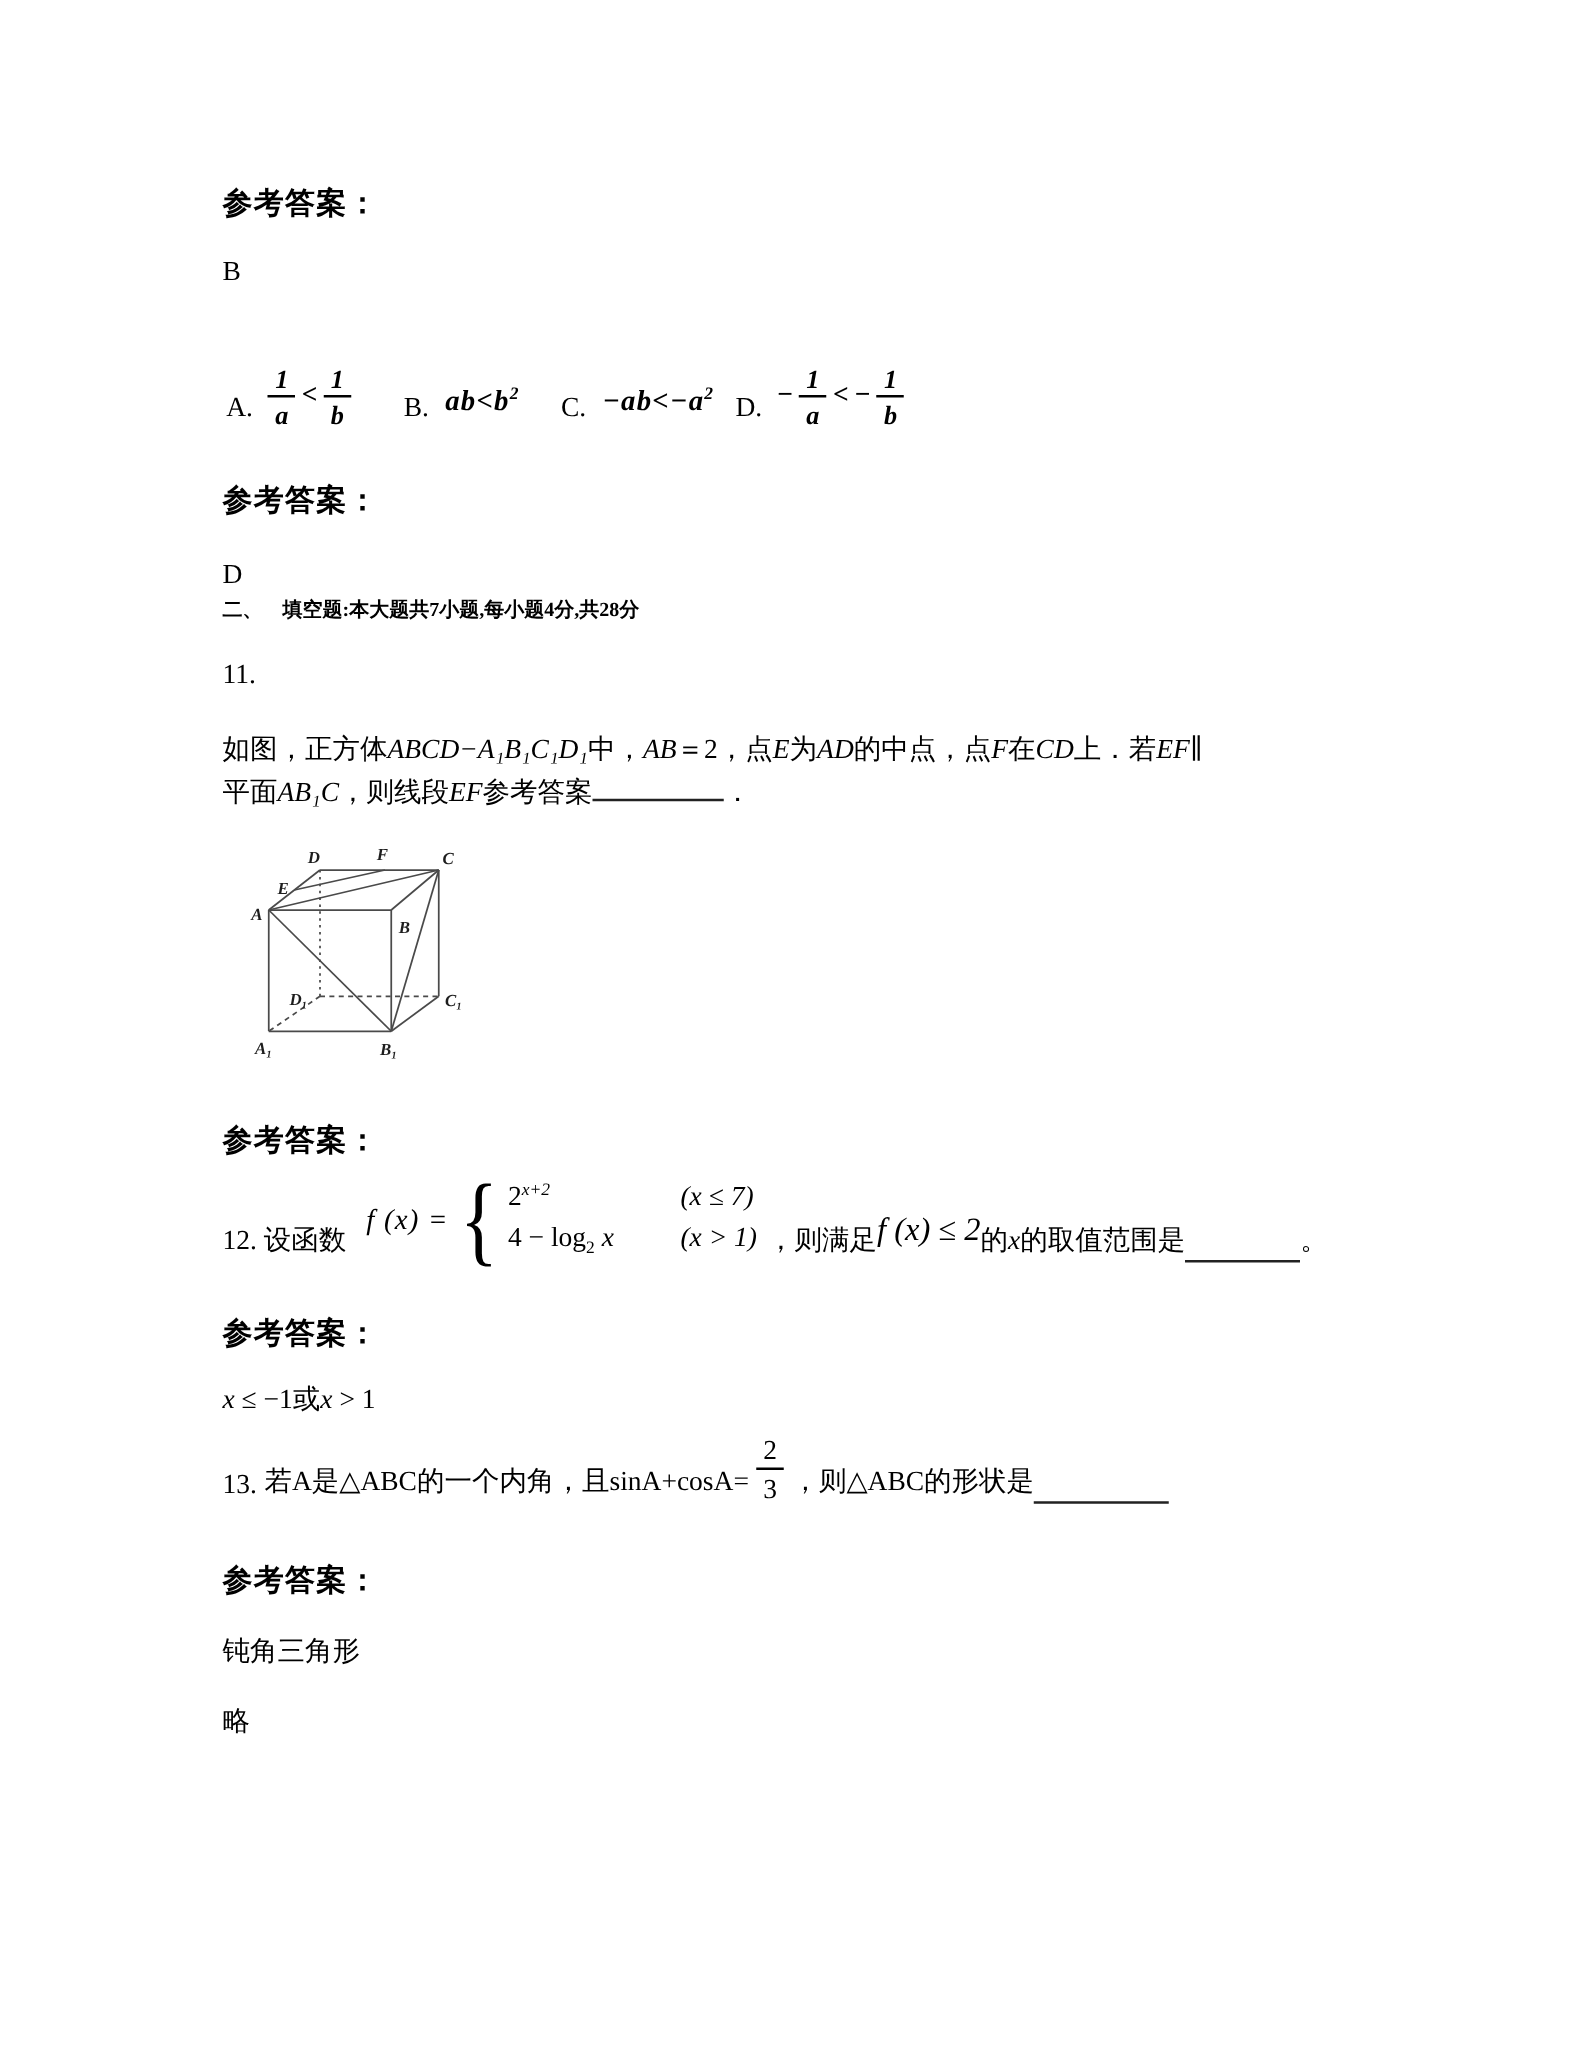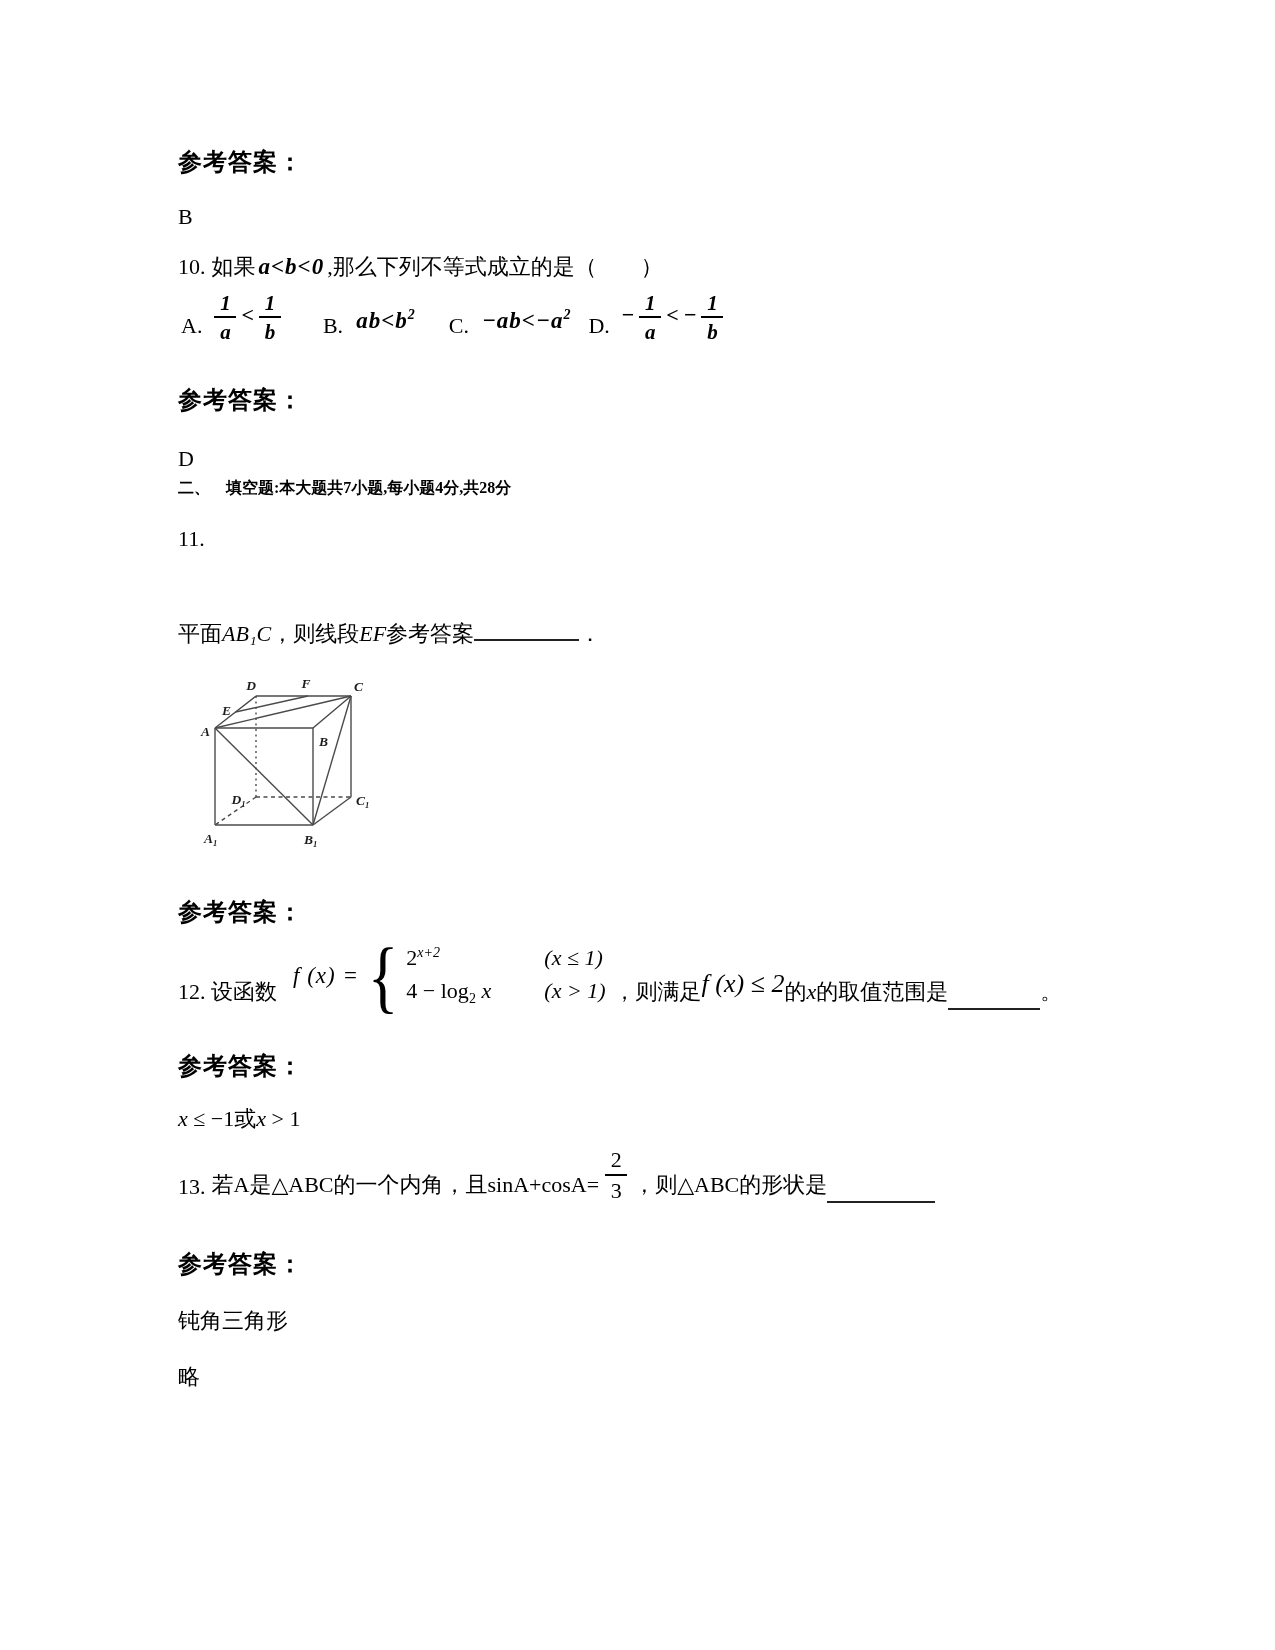--- a/index.html
+++ b/index.html
@@ -53,23 +53,20 @@
   .fig text { font-family:"Liberation Serif","DejaVu Serif",serif; font-style:italic; font-weight:700; font-size:13.5px; fill:#1d1d1d; }
 </style>
 </head>
 <body>
 
 <div class="page">
 
   <div class="abs ref" style="top:146px">参考答案：</div>
   <div class="abs ansline" style="top:204px">B</div>
 
-  <div class="abs txt" style="top:250px">
-    <span class="qnum">10.</span><span>如果</span><span class="bmath">a&lt;b&lt;0</span><span>,那么下列不等式成立的是（　　）</span>
-  </div>
 
   <div class="abs opts" style="top:292px; left:181px">
     <span class="optlabel">A.</span>
     <span class="fracgrp">
       <span class="frac bfrac">
         <span class="num">1</span>
         <span class="den">a</span>
       </span>
       <span class="ltb">&lt;</span>
       <span class="frac bfrac">
@@ -99,20 +96,21 @@
       </span>
     </span>
   </div>
 
   <div class="abs ref" style="top:384px">参考答案：</div>
   <div class="abs ansline" style="top:446px">D</div>
 
   <div class="abs heading" style="top:478px">二、　填空题:本大题共7小题,每小题4分,共28分</div>
 
   <div class="abs txt" style="top:523px">11.</div>
+  <div class="abs txt" style="top:583px"><span>如图，正方体</span><span class="seg-i">ABCD−A₁B₁C₁D₁</span><span>中，</span><span class="seg-i">AB</span><span>＝2，点</span><span class="seg-i">E</span><span>为</span><span class="seg-i">AD</span><span>的中点，点</span><span class="seg-i">F</span><span>在</span><span class="seg-i">CD</span><span>上．若</span><span class="seg-i">EF</span><span>∥</span></div>
   <div class="abs txt" style="top:616px">
     <span><span>平面</span><span class="seg-i">AB₁C</span><span>，则线段</span><span class="seg-i">EF</span><span>参考答案</span></span><span class="blank w105"></span><span>．</span>
   </div>
 
   <svg class="abs fig" style="left:188px; top:660px" width="200" height="196" viewBox="0 0 200 196">
 
     <line x1="27" y1="68" x2="125" y2="68" stroke="#4a4a4a" stroke-width="1.4"></line>
     <line x1="125" y1="68" x2="163" y2="36" stroke="#4a4a4a" stroke-width="1.4"></line>
     <line x1="163" y1="36" x2="68" y2="36" stroke="#4a4a4a" stroke-width="1.4"></line>
     <line x1="68" y1="36" x2="27" y2="68" stroke="#4a4a4a" stroke-width="1.4"></line>
@@ -149,21 +147,21 @@
   <div class="abs ref" style="top:896px">参考答案：</div>
 
   <div class="abs q12row" style="top:942px">
     <span class="bp">12. 设函数</span>
     <span class="pw">
       <span class="fx">f (x) =</span>
       <span class="brace">{</span>
       <span class="rows">
         <span class="row">
           <span class="expr"><span>2</span><sup>x+2</sup></span>
-          <span class="cond">(x ≤ 1)</span>
+          <span class="cond">(x ≤ 7)</span>
         </span>
         <span class="row">
           <span class="expr"><span>4 − log</span><sub>2</sub><span class="seg-i"> x</span></span>
           <span class="cond">(x &gt; 1)</span>
         </span>
       </span>
     </span>
     <span class="bp"><span>，则满足</span><span class="seg-i seg-r">f (x) ≤ 2</span><span>的</span><span class="seg-i">x</span><span>的取值范围是</span></span>
     <span class="blank w92 bp"></span>
     <span class="bp">。</span>

